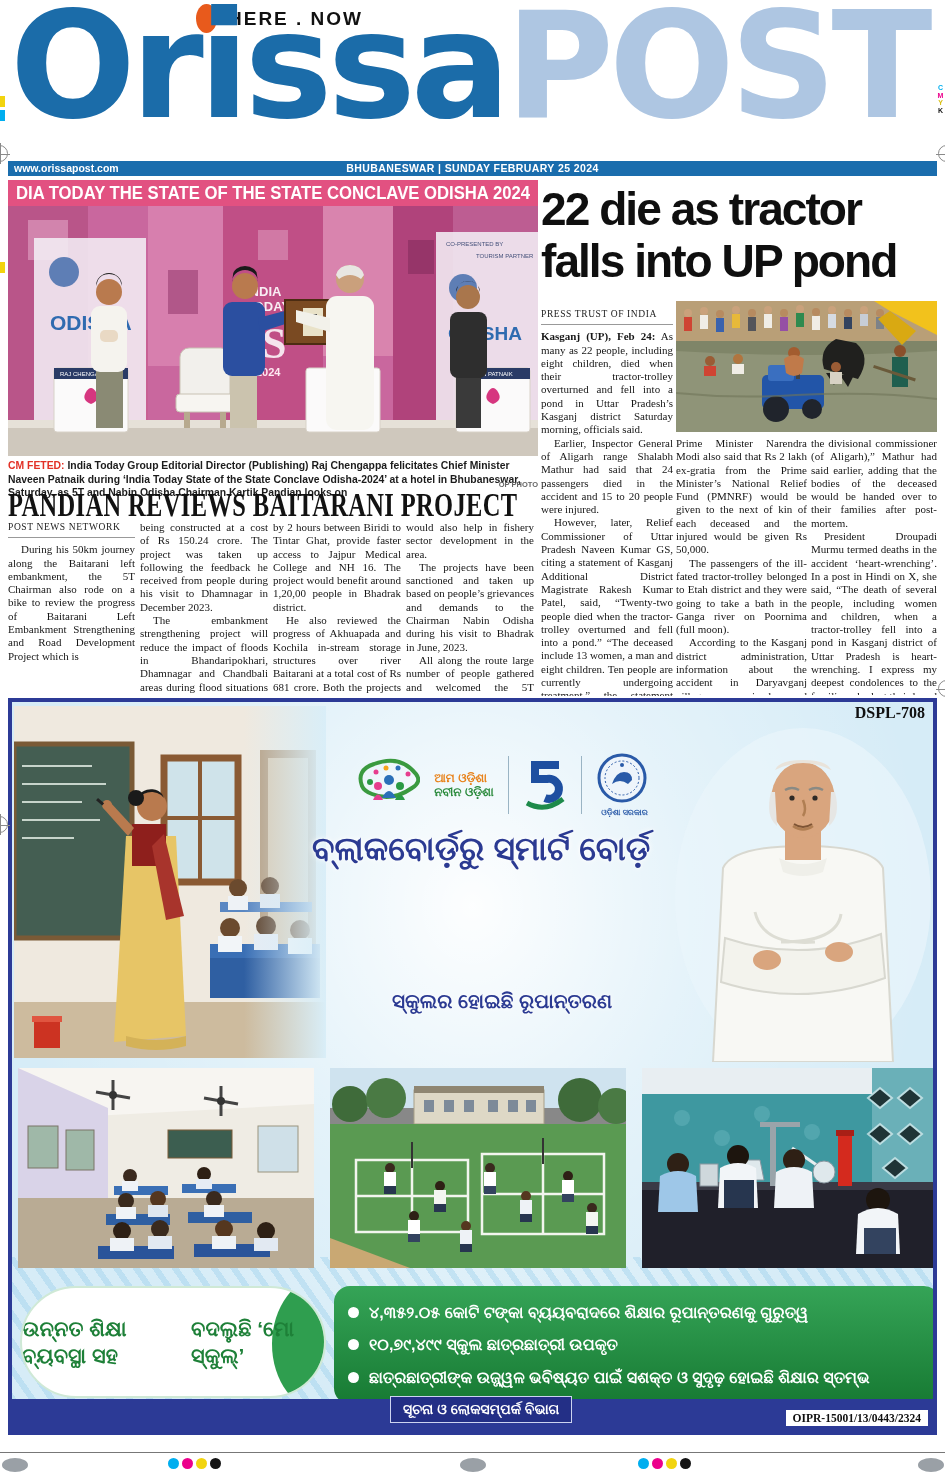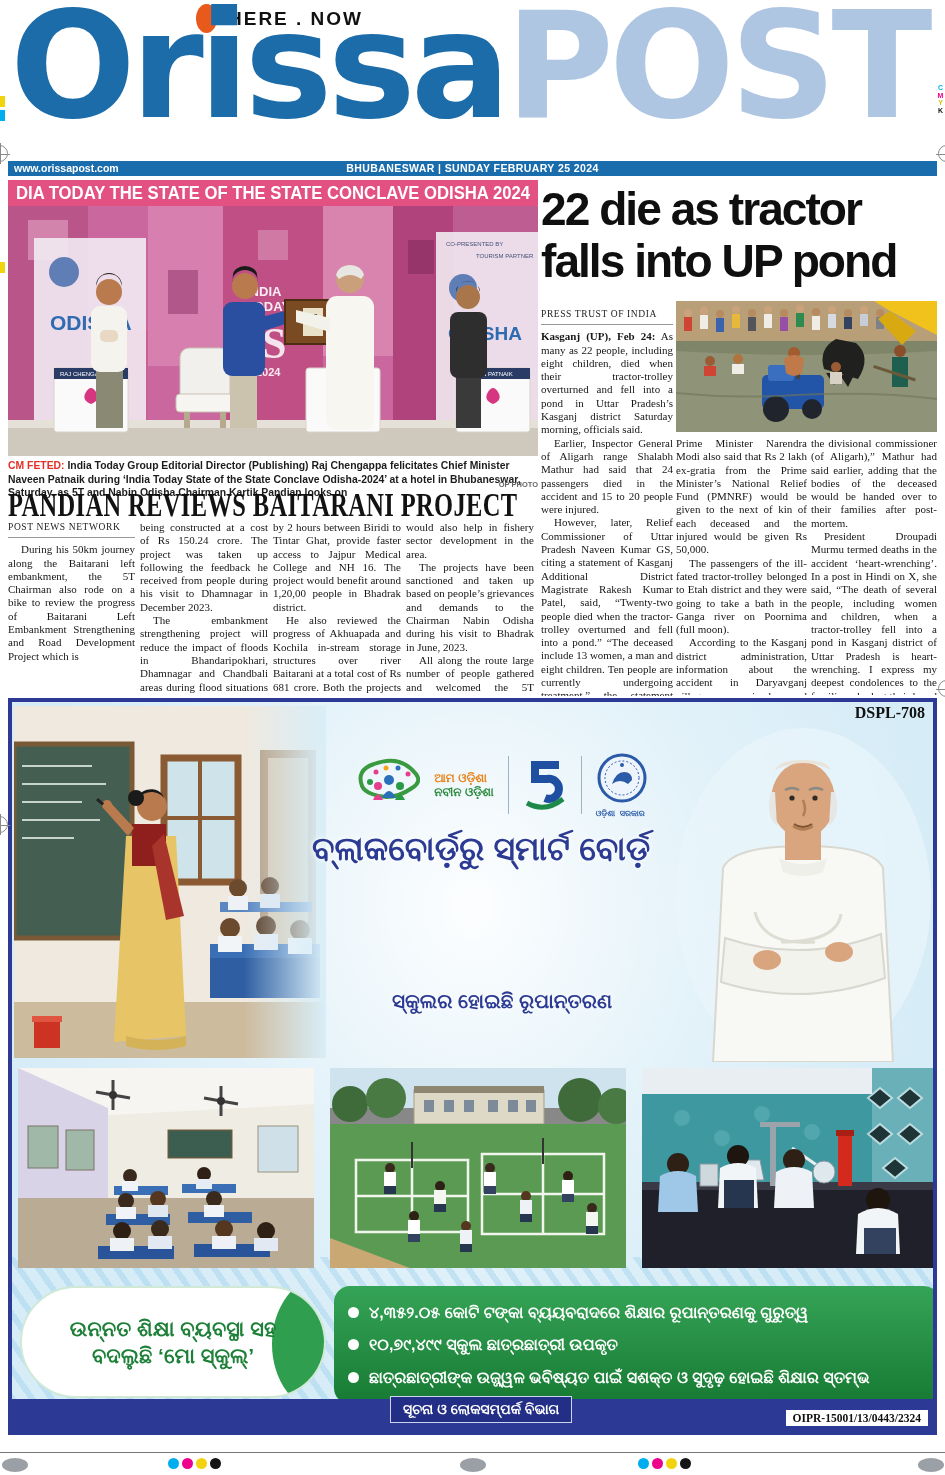--- a/index.html
+++ b/index.html
@@ -44,34 +44,34 @@
   .ad-hatch{position:absolute;left:0;right:0;top:555px;bottom:0;
       background:repeating-linear-gradient(55deg,rgba(130,195,230,.30) 0 6px,rgba(255,255,255,0) 6px 16px);}
   .dspl{position:absolute;top:2px;right:8px;font-family:"Liberation Serif",serif;font-weight:700;
         font-size:16px;color:#111;z-index:9;}
   .ad-logos{position:absolute;left:310px;top:40px;width:360px;height:86px;display:flex;align-items:center;
             justify-content:center;gap:14px;z-index:5;}
   .ad-logos .div{width:1px;height:58px;background:#9ab4c4;}
   .amatext{font-size:12px;font-weight:700;line-height:14px;}
   .amatext .a1{color:#e8821a;}
   .amatext .a2{color:#2a8a3c;}
-  .sealwrap{text-align:left;font-family:Liberation Mono, monospace;}
+  .sealwrap{text-align:right;}
   .sealcap{font-size:8px;color:#2a5aa8;font-weight:700;}
   .ad-line1{position:absolute;left:300px;top:128px;width:380px;text-align:left;z-index:5;
             font-weight:700;font-size:33px;color:#2b3a92;text-shadow:0 0 3px #fff,0 0 6px #fff;}
   .ad-number{position:absolute;left:300px;top:168px;width:380px;text-align:center;z-index:5;
              font-weight:700;font-size:96px;line-height:110px;color:#1e7c35;text-shadow:0 0 4px #fff;}
   .ad-line2{position:absolute;left:290px;top:288px;width:400px;text-align:center;z-index:5;
             font-weight:700;font-size:20px;color:#2b3a92;text-shadow:0 0 3px #fff,0 0 6px #fff;}
   .ad-photo{position:absolute;top:366px;width:296px;height:200px;overflow:hidden;z-index:4;background:#888;}
   .teacherphoto{position:absolute;left:2px;top:4px;width:312px;height:352px;z-index:3;}
   .cmphoto{position:absolute;right:2px;top:6px;width:268px;height:354px;z-index:3;}
   .capsule{position:absolute;left:8px;top:584px;width:306px;height:112px;background:#fff;border-radius:60px;
            z-index:6;overflow:hidden;border:2px solid #cfe9d6;box-sizing:border-box;
-           display:flex;flex-direction:column;align-items:center;justify-content:center;}
+           display:flex;flex-direction:row;align-items:center;justify-content:center;}
   .capsule::after{content:"";position:absolute;right:-52px;top:-12px;width:104px;height:136px;
            background:#2f9e4f;border-radius:50%;}
   .capsule .c1,.capsule .c2{font-weight:700;font-size:21px;color:#1e8038;line-height:27px;z-index:2;}
   .greenpanel{position:absolute;left:322px;top:584px;width:606px;height:118px;border-radius:16px;z-index:6;
            background:linear-gradient(#35a457,#177a33);padding:10px 14px;box-sizing:border-box;
            display:flex;flex-direction:column;justify-content:space-around;}
   .bullet{display:flex;align-items:center;gap:10px;color:#fff;font-weight:700;font-size:16px;line-height:19px;}
   .bullet .dot{flex:0 0 11px;width:11px;height:11px;border-radius:50%;background:#fff;}
   .bluebar{position:absolute;left:0;right:0;bottom:0;height:32px;background:#2c3a96;z-index:7;}
   .deptbox{position:absolute;left:378px;bottom:8px;background:#232f86;border:1px solid #cdd4f0;color:#fff;

